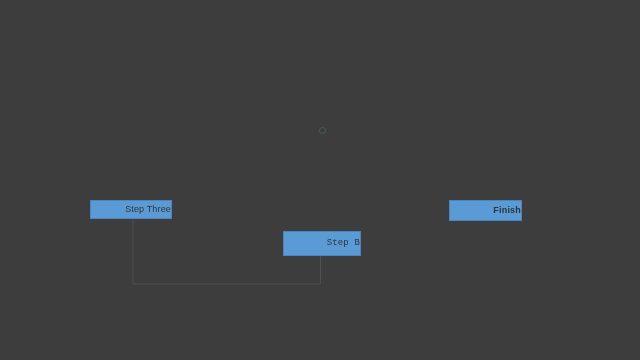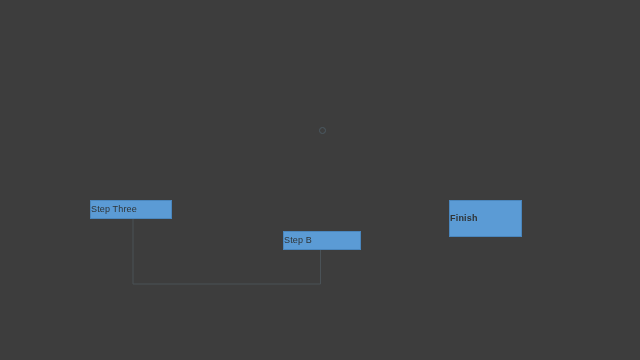--- a/index.html
+++ b/index.html
@@ -28,21 +28,21 @@
     position: absolute;
     box-sizing: border-box;
     background: #5b9bd5;
     border: 1px solid #4a86bd;
     color: #2f3437;
     font-size: 9px;
     line-height: 1;
     letter-spacing: 0.15px;
     display: flex;
     align-items: center;
-    justify-content: flex-start;
+    justify-content: flex-end;
     text-align: center;
     white-space: nowrap;
     user-select: none;
     cursor: default;
   }
   .node.bold {
     font-weight: bold;
     letter-spacing: 0.2px;
   }
   .marker-ring {
@@ -60,23 +60,23 @@
 
   <svg id="edge-layer" viewBox="0 0 640 360" width="640" height="360">
     <polyline fill="none" stroke="#4a5257" stroke-width="1" stroke-linecap="square" stroke-linejoin="miter" points="133,219 133,284 320.5,284 320.5,250"></polyline>
   </svg>
 
   <div class="node" style="left:90px; top:200px; width:82px; height:19px;">
     <span>Step Three</span>
   </div>
 
 
-  <div class="node" style="left:283px; top:231px; width:78px; height:19px;">
+  <div class="node" style="left:283px; top:231px; width:78px; height:25px;font-family:Liberation Mono, monospace;">
     <span>Step B</span>
   </div>
 
-  <div class="node bold" style="left:449px; top:200px; width:73px; height:37px;">
+  <div class="node bold" style="left:449px; top:200px; width:73px; height:21px;">
     <span>Finish</span>
   </div>
 
   <div class="marker-ring" style="left:318.5px; top:126.5px; width:7px; height:7px;"></div>
 
 </div>
 
 </body></html>

